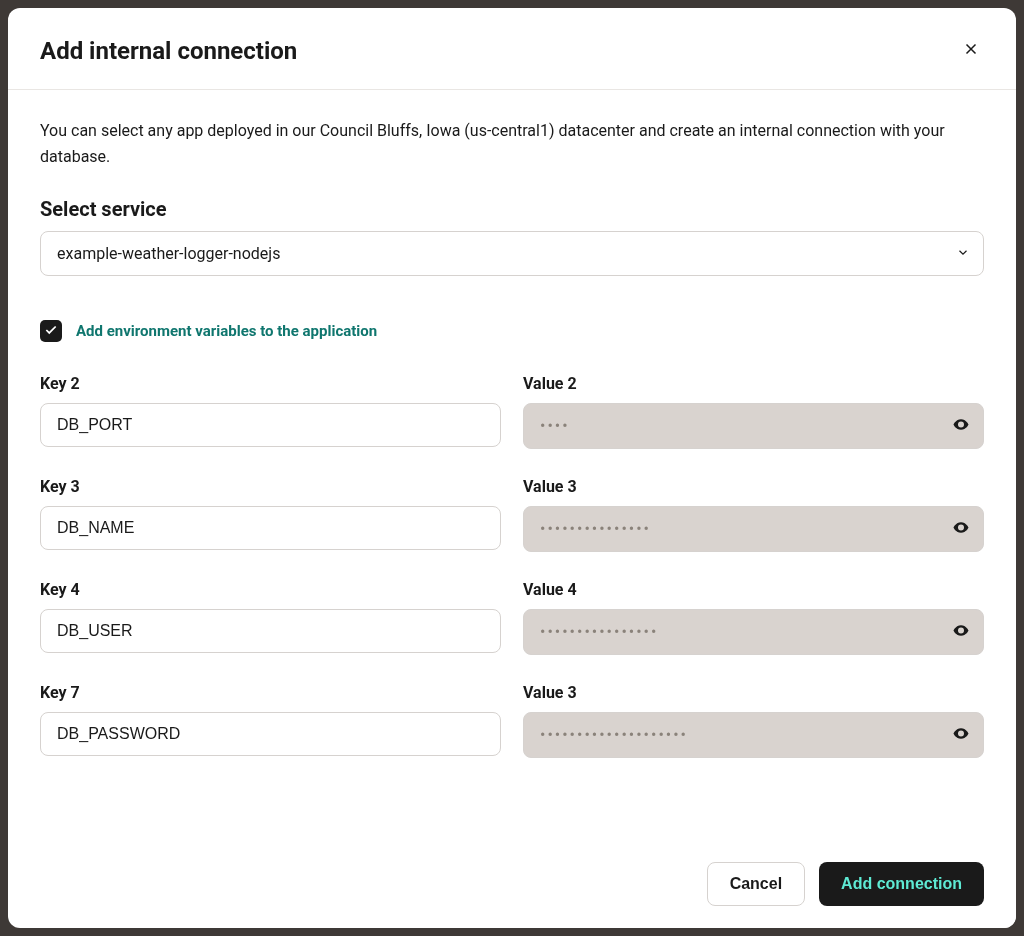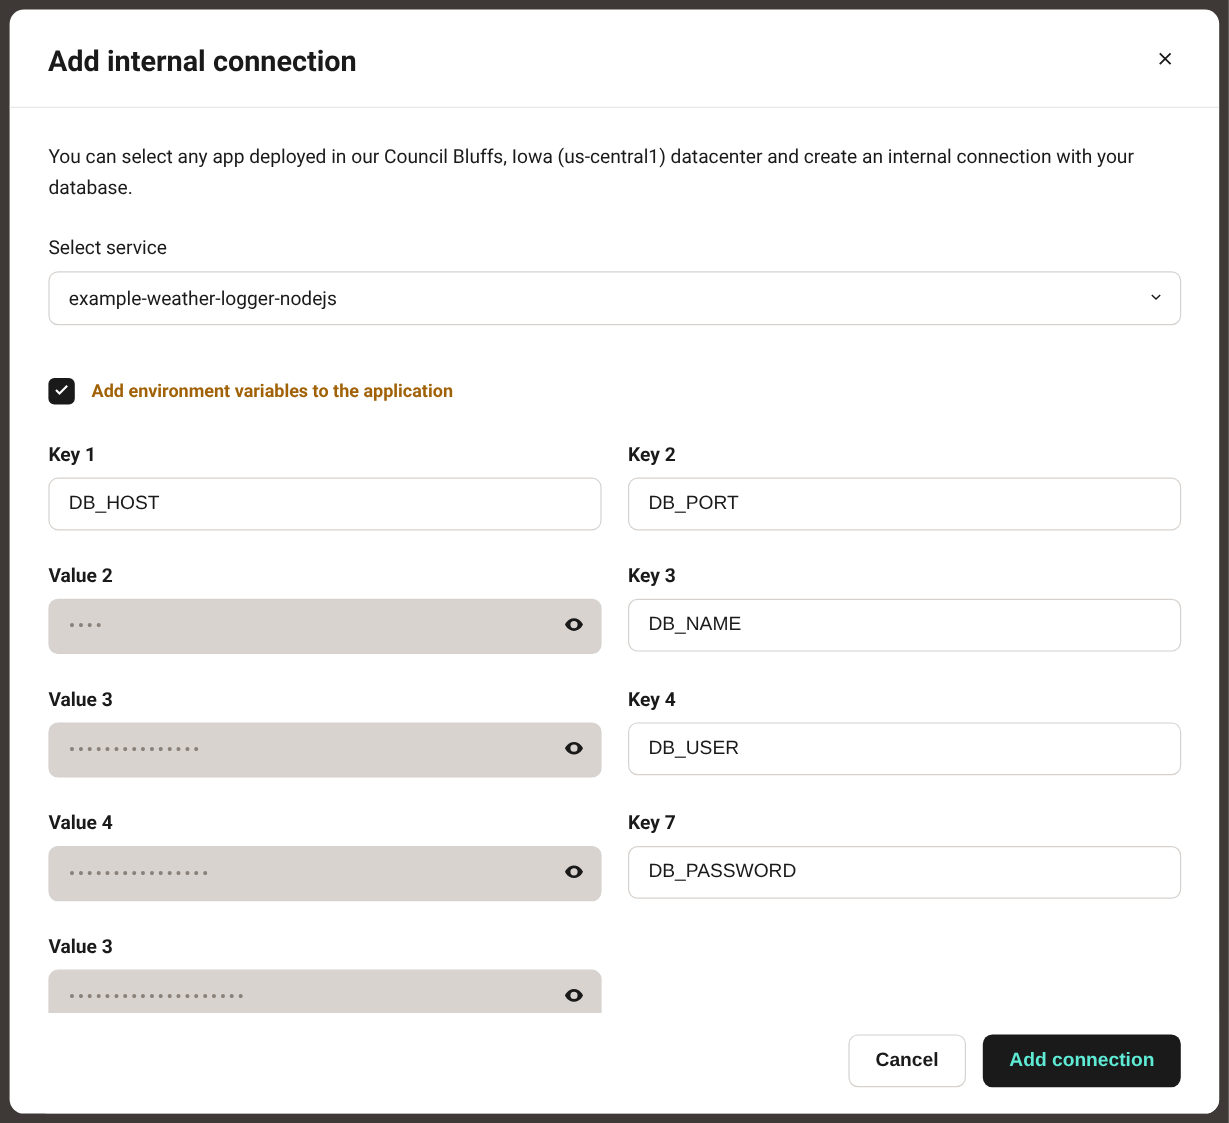--- a/index.html
+++ b/index.html
@@ -69,22 +69,22 @@
       background: #c4c0bc;
       border-radius: 6px;
     }
     .description {
       font-size: 16px;
       line-height: 1.6;
       color: #1a1a1a;
       margin-bottom: 28px;
     }
     .section-label {
-      font-size: 16px;
-      font-weight: 400;
+      font-size: 20px;
+      font-weight: 700;
       color: #1a1a1a;
       margin-bottom: 10px;
     }
     .select-wrapper {
       position: relative;
       margin-bottom: 44px;
     }
     .select-field {
       width: 100%;
       padding: 12px 16px;
@@ -130,21 +130,21 @@
     .checkbox svg {
       width: 14px;
       height: 14px;
       stroke: #fff;
       stroke-width: 3;
       fill: none;
     }
     .checkbox-label {
       font-size: 15px;
       font-weight: 700;
-      color: #a16207;
+      color: #0f766e;
     }
     .kv-grid {
       display: grid;
       grid-template-columns: 1fr 1fr;
       column-gap: 22px;
       row-gap: 0;
     }
     .kv-item {
       margin-bottom: 28px;
     }
@@ -260,24 +260,20 @@
           <svg viewBox="0 0 24 24">
               <polyline points="20 6 9 17 4 12"></polyline>
             </svg>
         </span>
       </div>
       <span class="checkbox-label">Add environment variables to the application</span>
     </div>
 
     <div class="kv-grid">
 
-      <div class="kv-item">
-        <label class="kv-label">Key 1</label>
-        <input class="kv-input" value="DB_HOST" style="">
-      </div>
 
       <div class="kv-item">
         <label class="kv-label">Key 2</label>
         <input class="kv-input" value="DB_PORT" style="">
       </div>
       <div class="kv-item">
         <label class="kv-label">Value 2</label>
         <div class="value-wrapper">
           <div class="value-field">••••</div>
           <button class="eye-btn">

